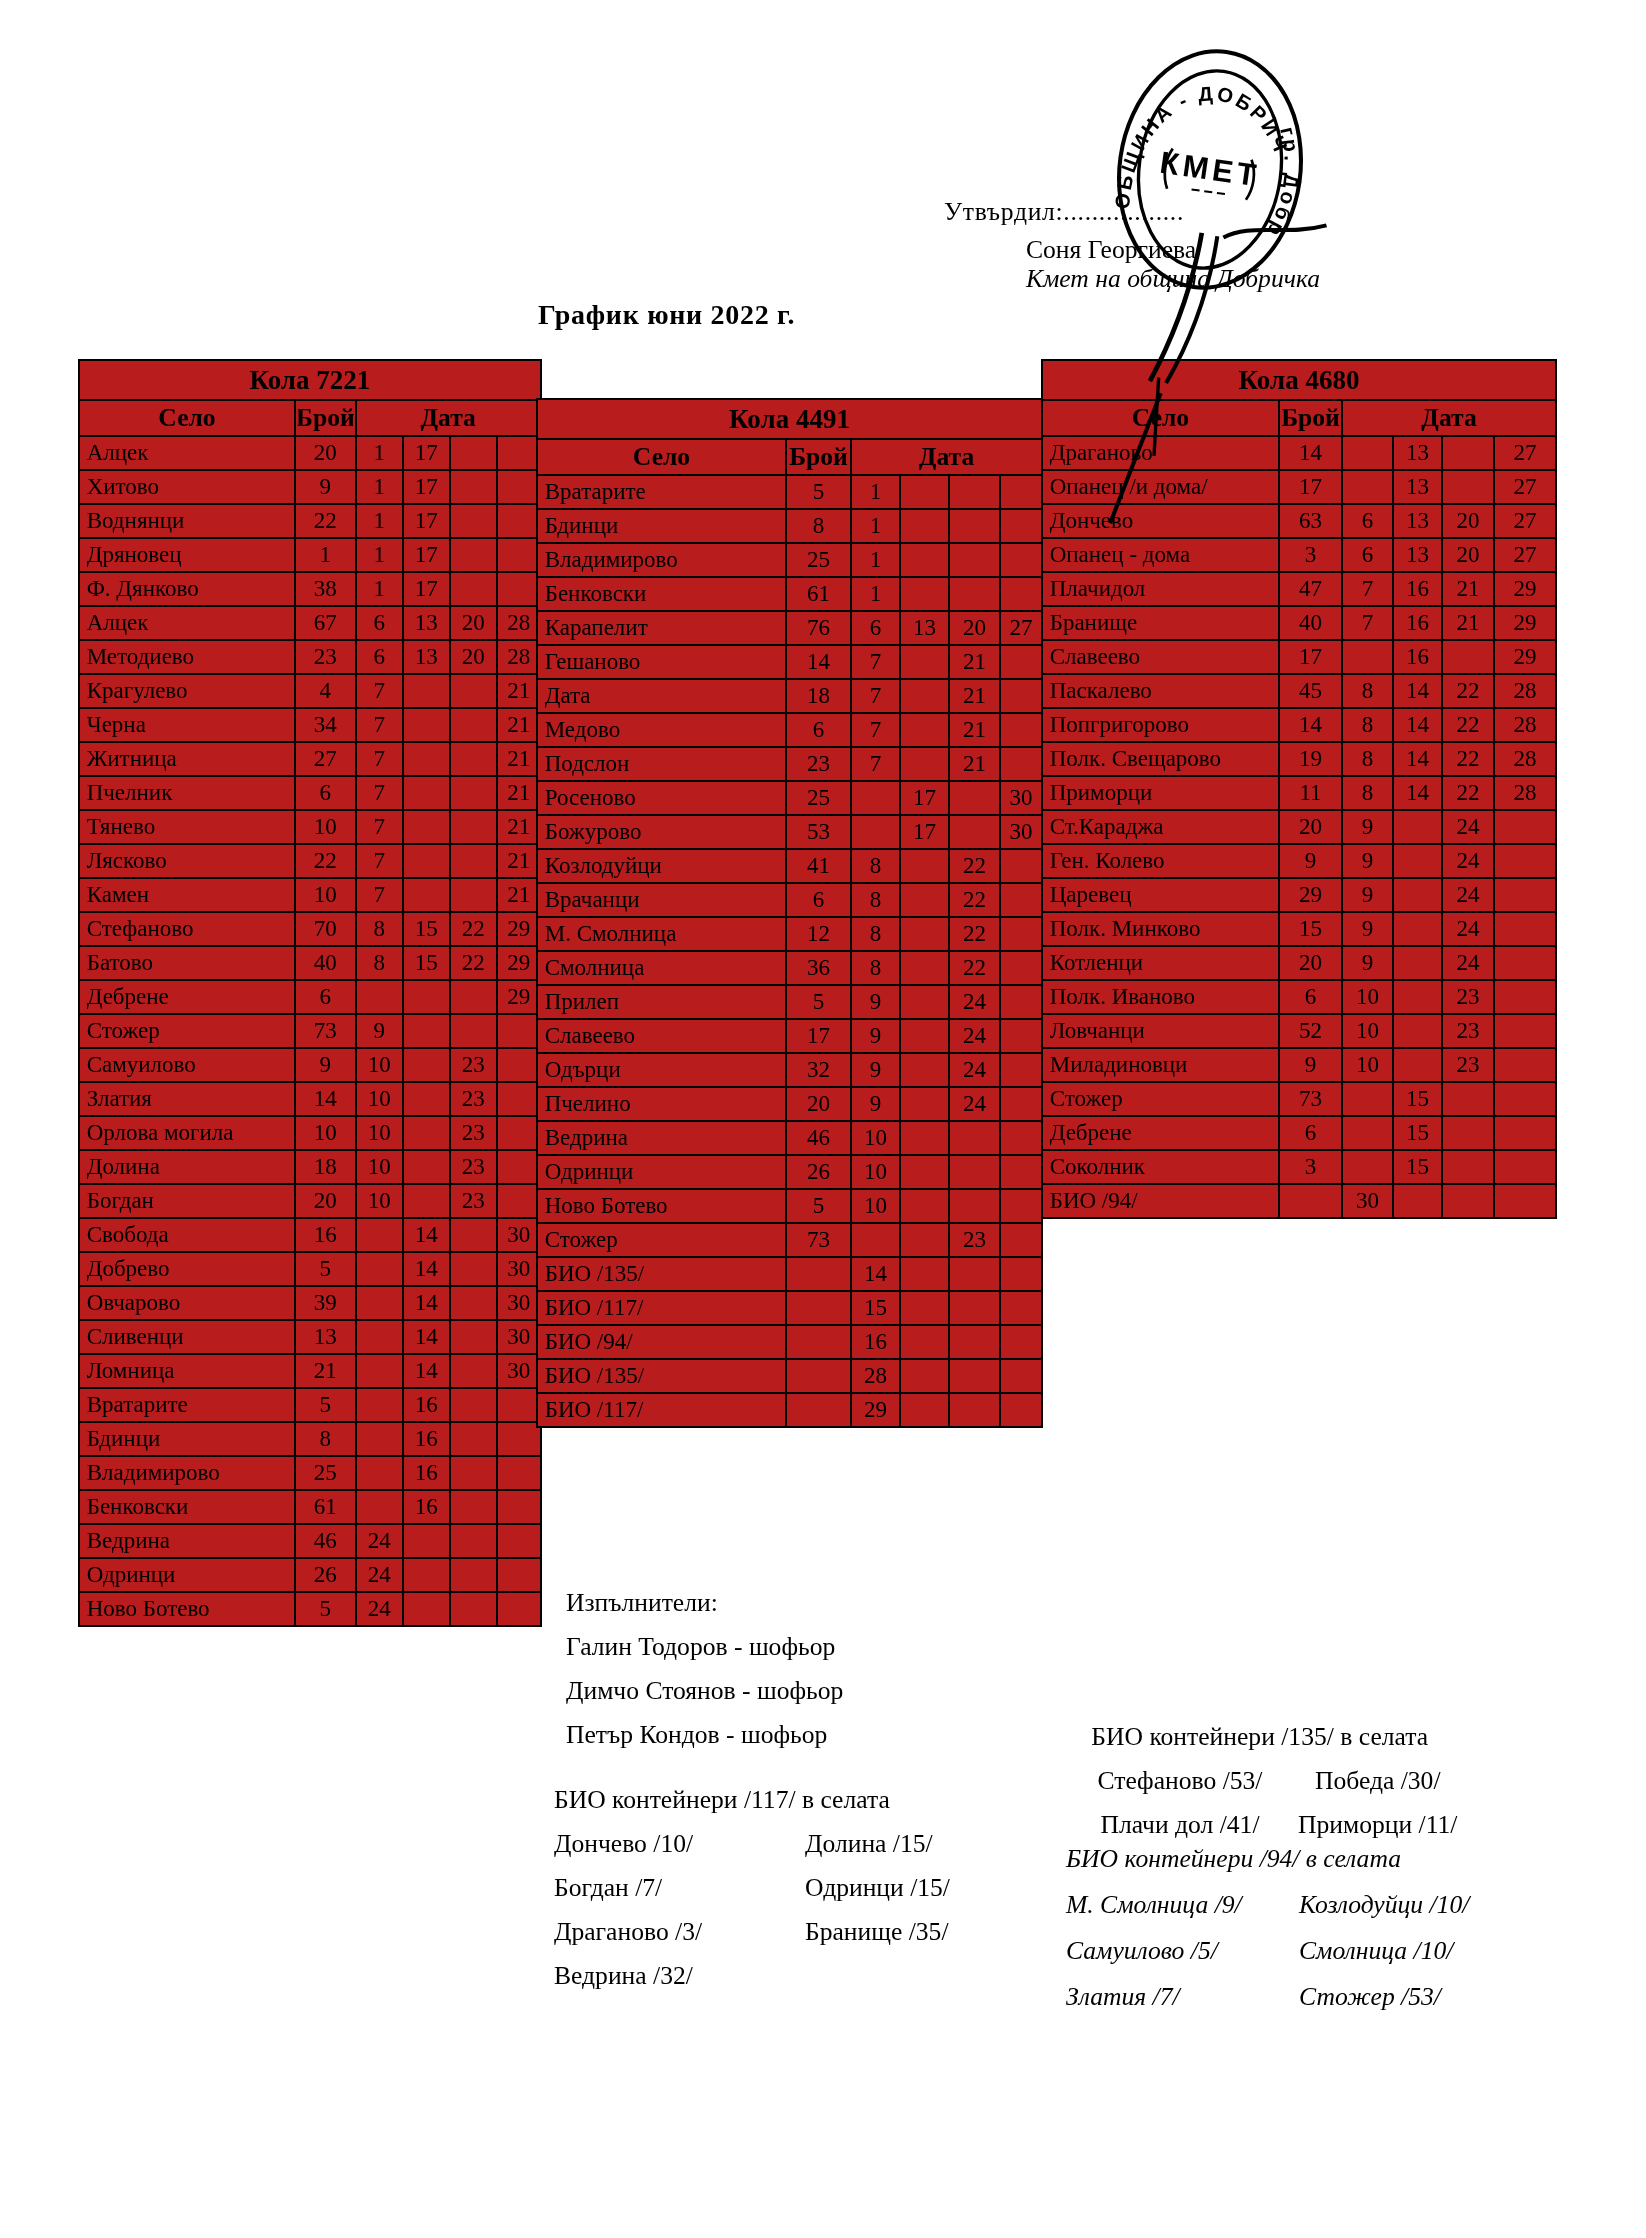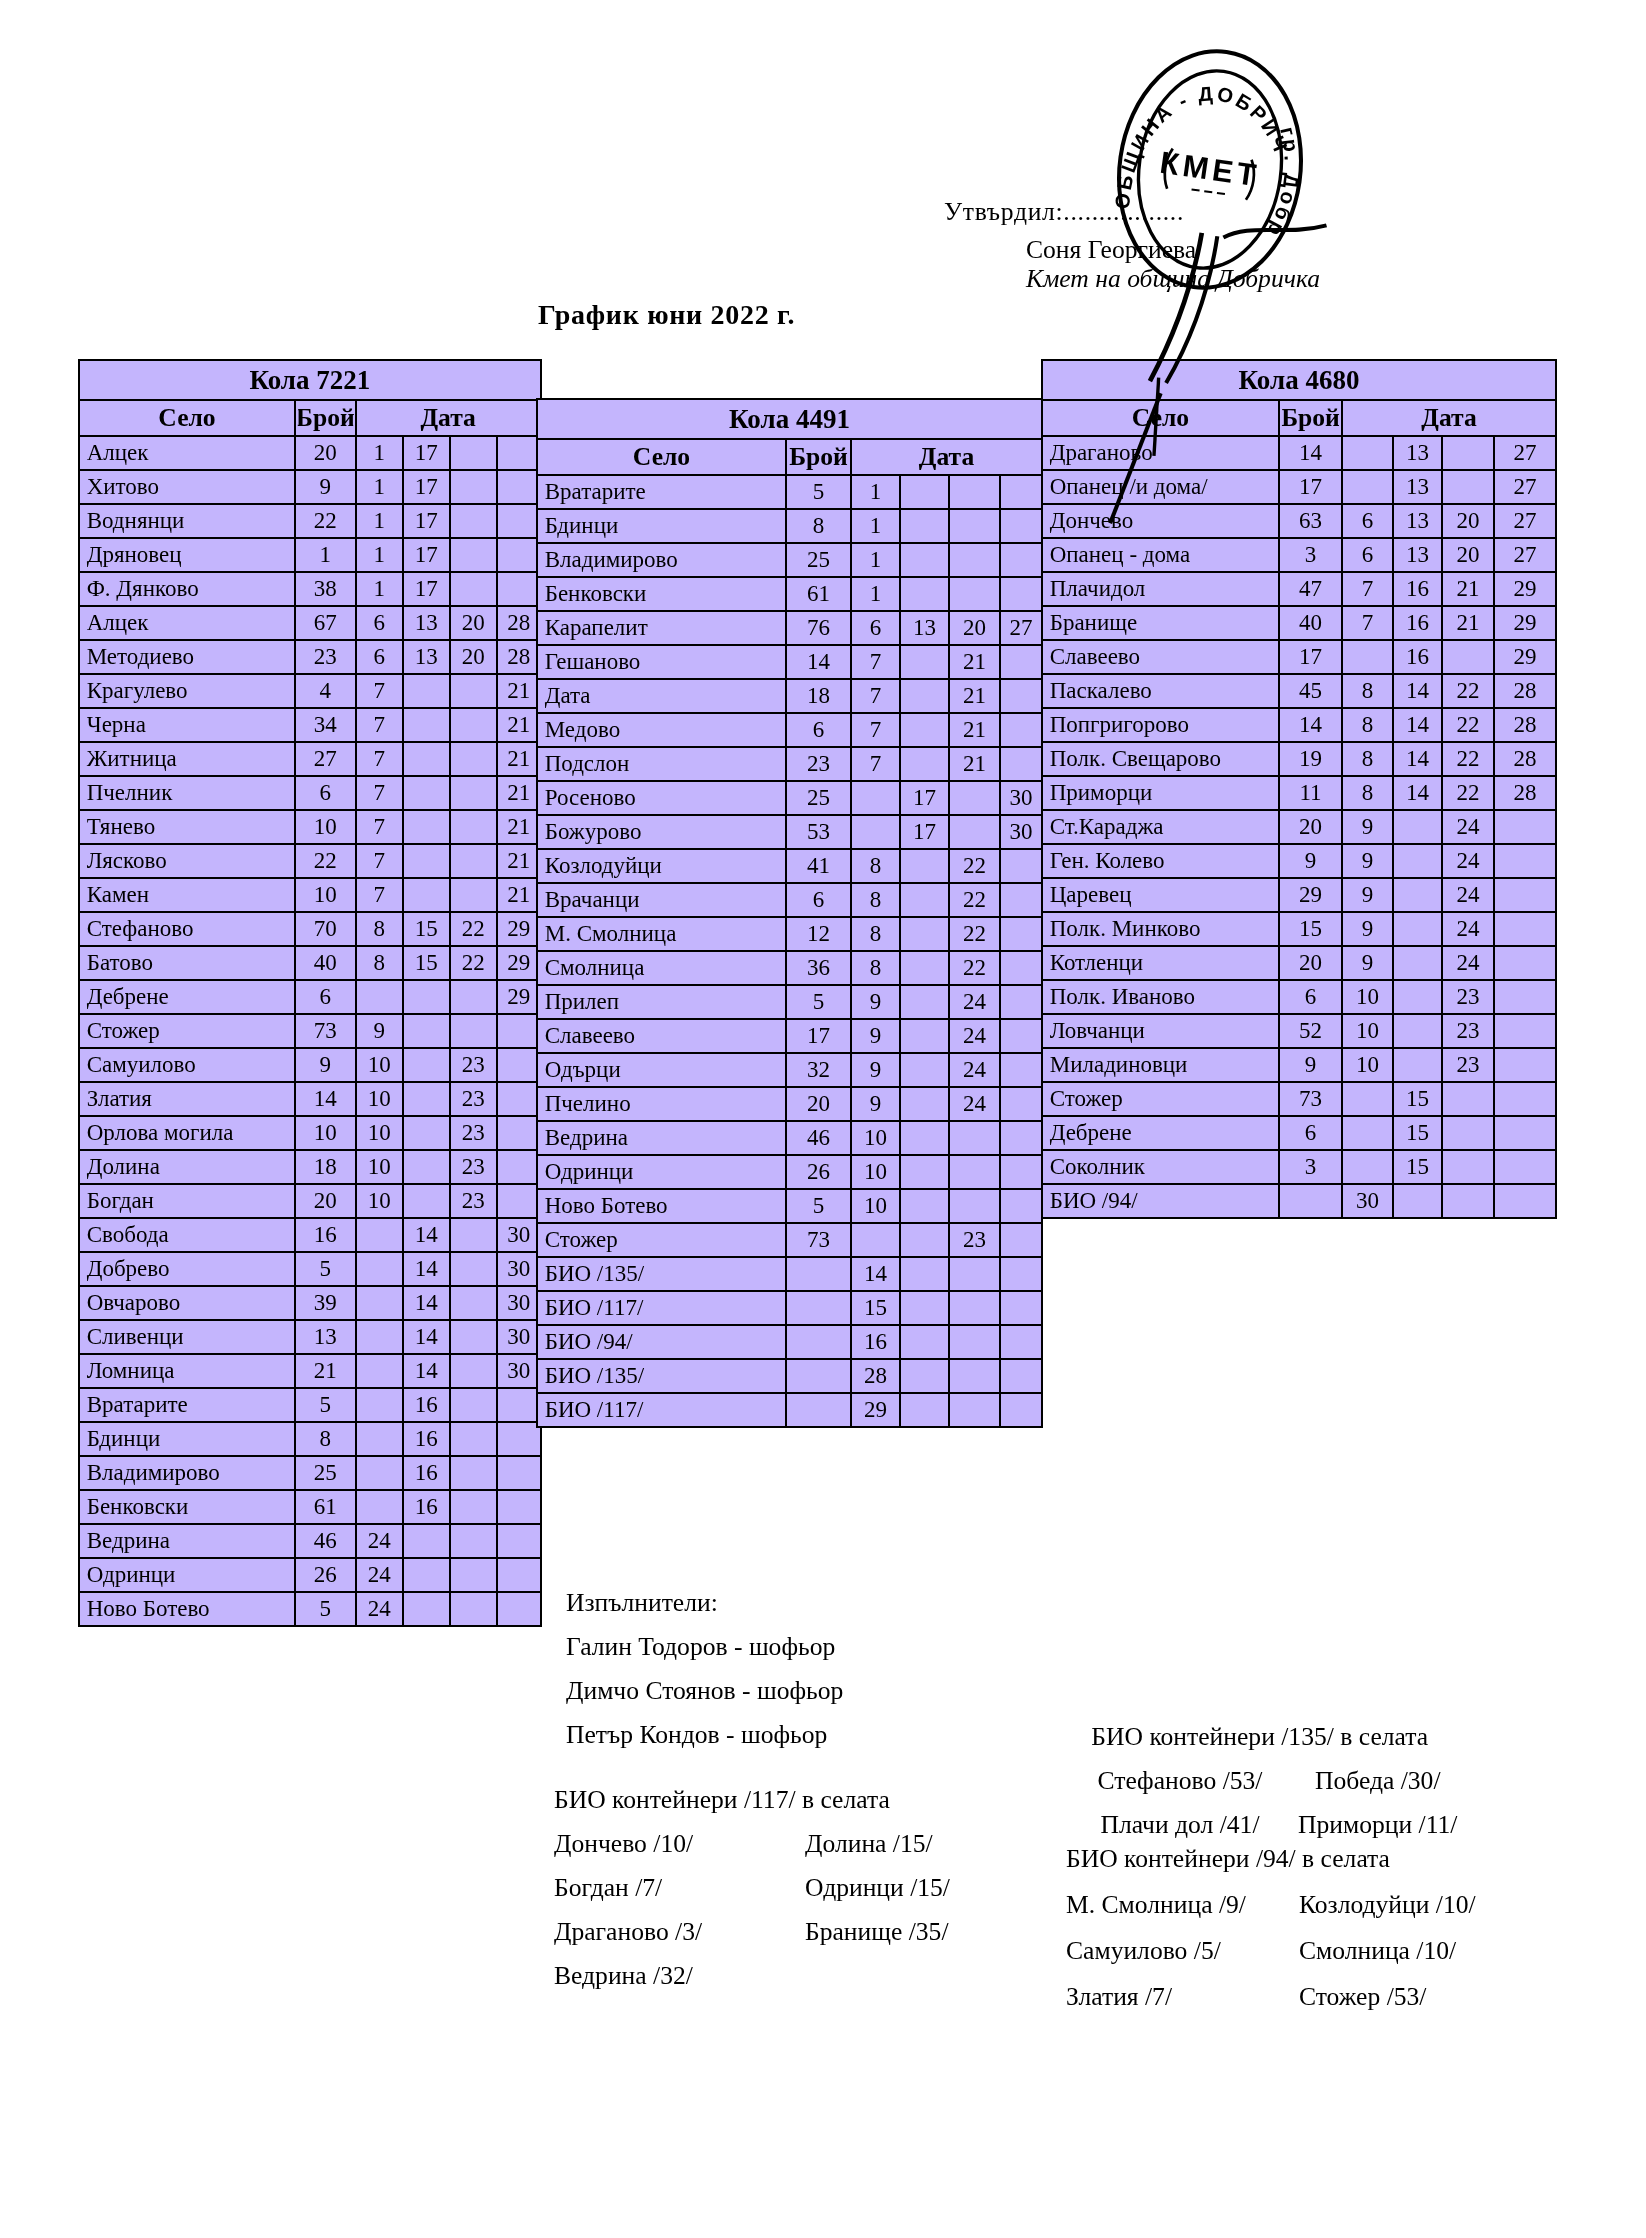--- a/index.html
+++ b/index.html
@@ -8,37 +8,37 @@
     font-family:"Liberation Serif", serif;color:#000;
     -webkit-font-smoothing:antialiased;
   }
   .abs{position:absolute;}
   
   .approval-label{left:944px;top:197px;font-size:25.6px;letter-spacing:0.7px;}
   .approver-name{left:1026px;top:235px;font-size:25.6px;}
   .approver-title{left:1026px;top:264px;font-size:25.6px;font-style:italic;}
   .doc-title{left:538px;top:299px;font-size:28px;font-weight:bold;letter-spacing:0.7px;}
   
-  .kola{position:absolute;border-collapse:collapse;table-layout:fixed;background:#c4b5fd;}
+  .kola{position:absolute;border-collapse:collapse;table-layout:fixed;background:#b91c1c;}
   .kola td{border:2px solid #000;font-size:23px;height:32px;line-height:1.05;
            padding:0;overflow:hidden;white-space:nowrap;}
   .kola tr.trow td{font-weight:bold;font-size:27px;text-align:center;height:38px;}
   .kola tr.hrow td{font-weight:bold;font-size:25.6px;text-align:center;height:34px;border-radius:15px;}
   .kola td.v{text-align:left;padding-left:6.7px;}
   .kola td.c,.kola td.d{text-align:center;}
   
   .txtblock{position:absolute;font-size:25.6px;}
   .txtblock .line, .txtblock .li{height:44px;line-height:44px;white-space:nowrap;}
   .exec{left:554px;top:1581px;margin-left:12px;}
   .bio-135{left:1062px;top:1715px;text-align:center;}
   .bio-135 .line,.bio-135 .li{height:44px;line-height:44px;}
   .bio-117{left:554px;top:1778px;}
   .bio-117 .line,.bio-117 .li{height:44px;line-height:44px;}
   .bio-94{left:1066px;top:1836px;}
-  .bio-94 .line,.bio-94 .li{height:46px;line-height:46px;}
+  .bio-94 .line,.bio-94 .li{height:46px;line-height:46px;font-style:italic;}
   .bio-cols{display:flex;}
   .ring-text{font-family:"Liberation Sans", sans-serif;font-weight:bold;letter-spacing:4px;fill:#000;}
   .stamp-center{font-family:"Liberation Sans", sans-serif;letter-spacing:6px;fill:#000;}
 </style>
 </head>
 <body>
 
 <div>
 
   <div class="abs approval-label">Утвърдил:.................</div>

